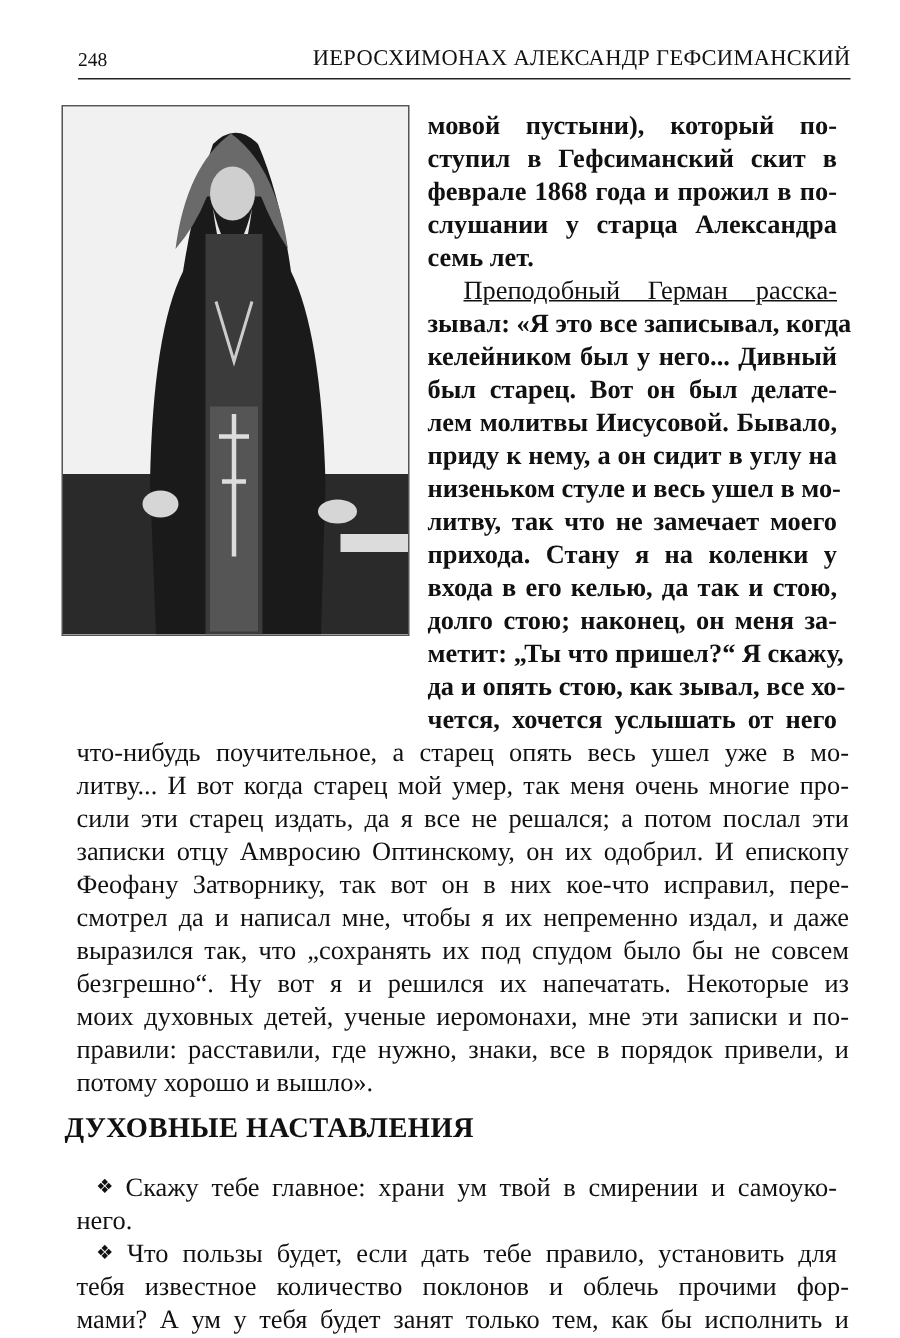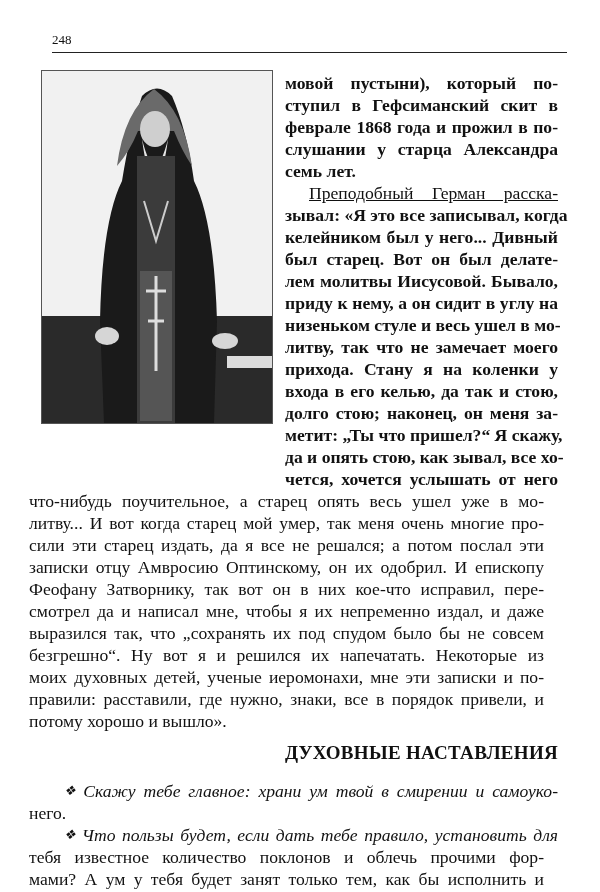--- a/index.html
+++ b/index.html
@@ -20,35 +20,36 @@
     background: #f3f3f3; border: 1px solid #555; overflow: hidden;
   }
   .photo svg { display: block; }
 
   .line {
     position: absolute; font-size: 17.6px; line-height: 22px; height: 22px;
     white-space: nowrap; text-align: justify; text-align-last: justify;
   }
   .line.last { text-align-last: left; }
   .right-col { left: 285px; width: 273px; font-weight: bold; }
-  .full { left: 29px; width: 515px; }
+  .full { left: 51px; width: 515px; }
   .indent-r { left: 309px; width: 249px; text-decoration: underline; }
-  .indent-f { left: 64px; width: 494px; font-style: italic; }
+  .indent-f { left: 64px; width: 494px; }
 
   .section-title {
     position: absolute; left: 43px; width: 515px; top: 703px;
-    text-align: right; font-weight: bold; font-size: 19px; letter-spacing: 0.3px;
+    text-align: left; font-weight: bold; font-size: 19px; letter-spacing: 0.3px;
   }
   .bullet { font-size: 13px; margin-right: 4px; position: relative; top: -2px; }
 </style>
 </head>
 <body>
 
 <div class="header">
   <span class="page-num">248</span>
+  <span class="running-title">ИЕРОСХИМОНАХ АЛЕКСАНДР ГЕФСИМАНСКИЙ</span>
 </div>
 
 <div class="photo">
   <svg width="230" height="352" viewBox="0 0 230 352">
     <rect x="0" y="0" width="230" height="352" fill="#f1f1f1"></rect>
     <rect x="0" y="245" width="230" height="107" fill="#2a2a2a"></rect>
     <path d="M62 352 L58 250 Q60 150 80 110 Q88 60 100 25 Q115 10 130 25 Q145 60 152 110 Q172 150 175 250 L172 352 Z" fill="#1a1a1a"></path>
     <path d="M75 95 Q82 40 112 18 Q142 40 150 95 Q140 80 132 60 L96 60 Q88 80 75 95 Z" fill="#6a6a6a"></path>
     <ellipse cx="113" cy="58" rx="15" ry="18" fill="#cfcfcf"></ellipse>
     <path d="M100 68 Q113 120 126 68 Q122 100 113 118 Q104 100 100 68 Z" fill="#e6e6e6"></path>

